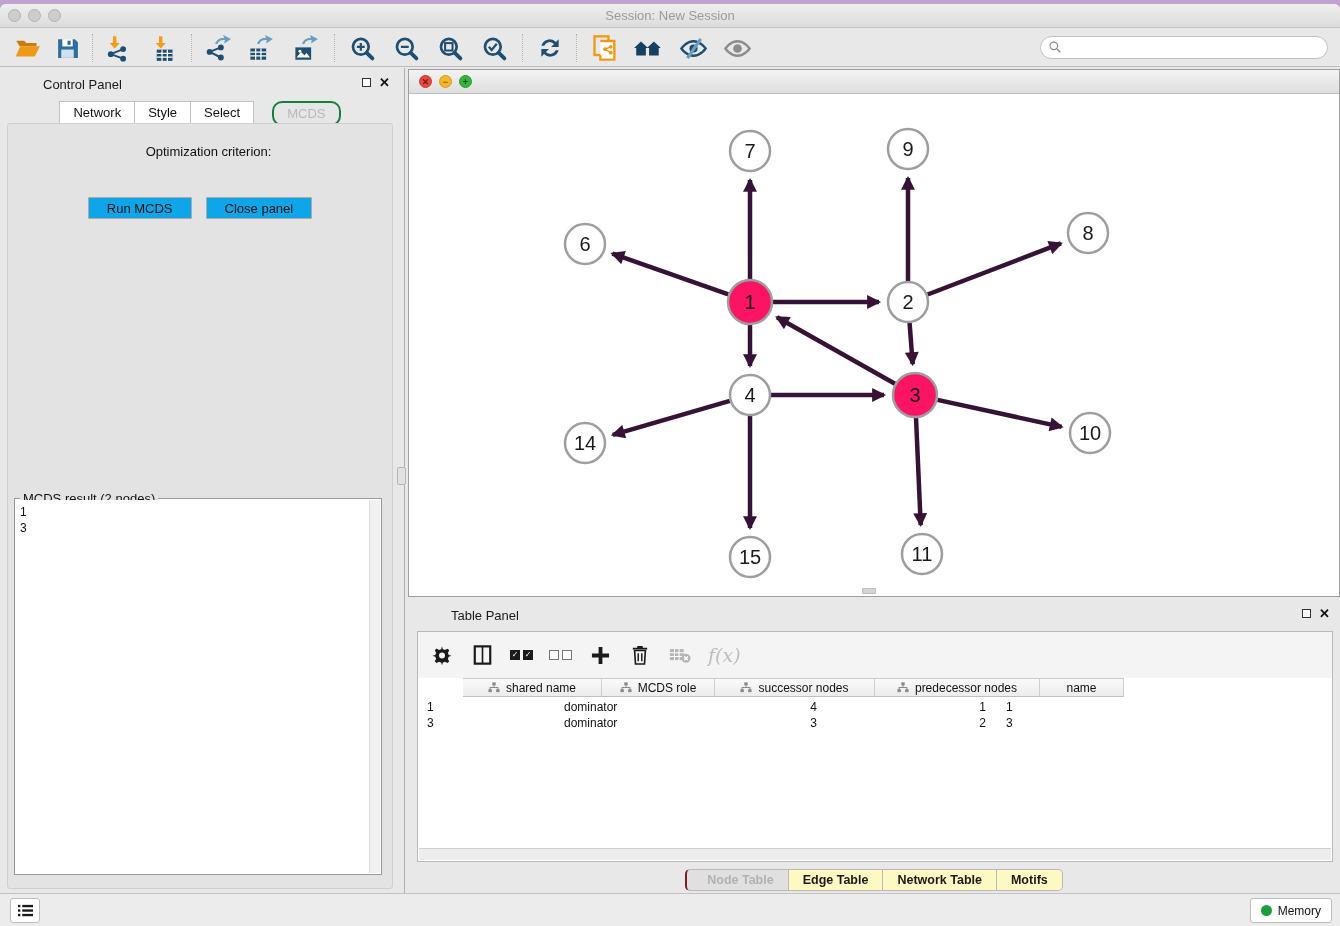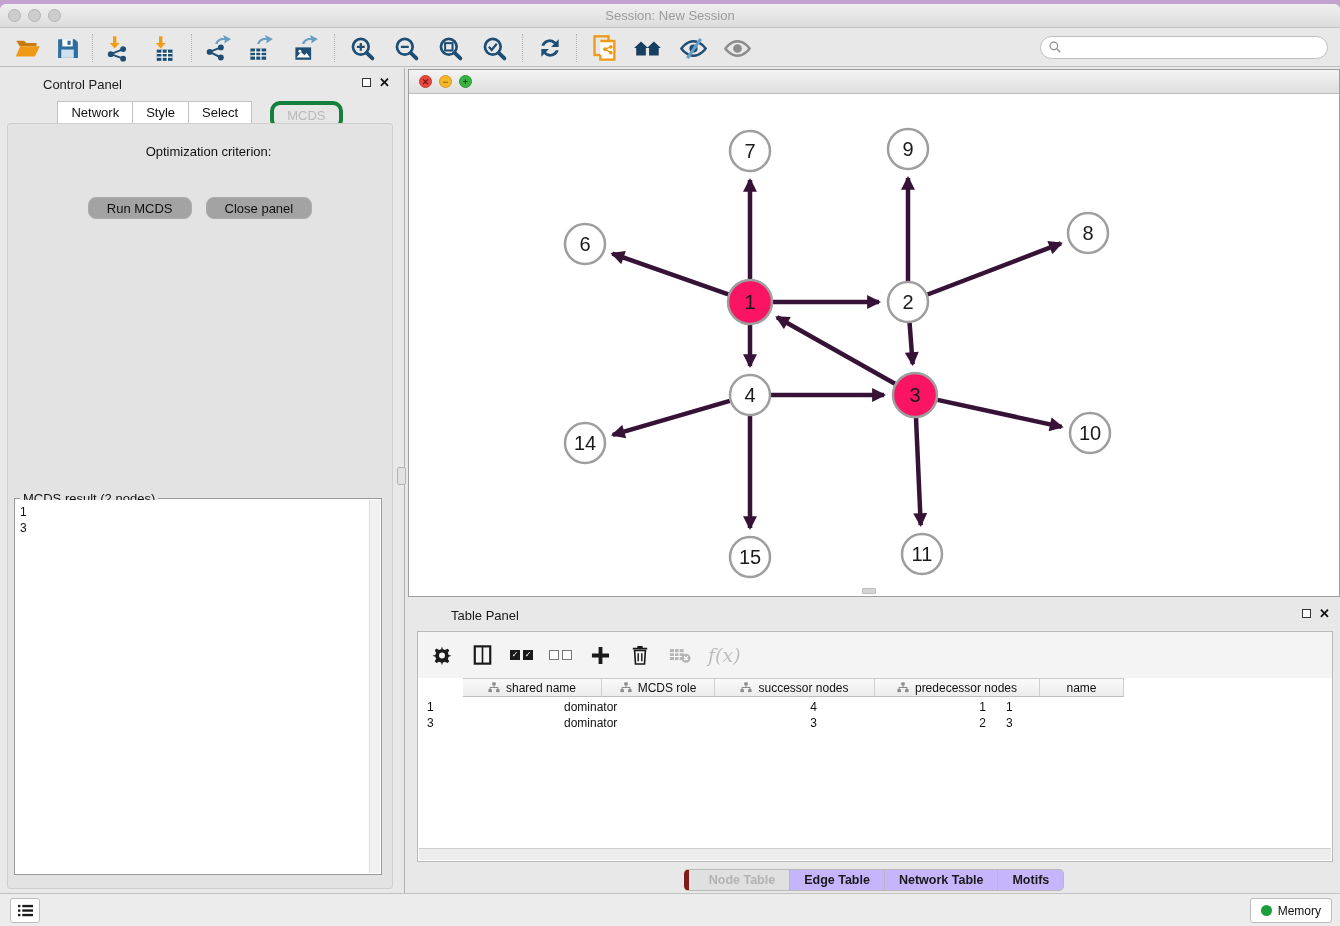--- a/index.html
+++ b/index.html
@@ -29,33 +29,33 @@
   
   .control-panel { position:absolute; left:0; top:64px; width:400px; bottom:33px; background:#e8e8e8; }
   .panel-title { position:absolute; left:10px; top:9px; font-size:13px; color:#1a1a1a;margin-left:33px; }
   .panel-btns { position:absolute; right:10px; top:8px; display:flex; gap:8px; align-items:center; }
   .float-box { width:9px; height:9px; border:1.5px solid #333; background:#fff; }
   .close-x { font-size:13px; font-weight:bold; color:#111; line-height:13px; }
   .cp-tabs { position:absolute; top:33px; left:0; right:0; display:flex; justify-content:center; }
   .cp-tab { background:#fff; border:1px solid #c2c2c2; border-left:none; padding:3px 13px;
             font-size:13px; color:#111; }
   .cp-tab:first-child { border-left:1px solid #c2c2c2; }
-  .cp-tab.selected { background:#e6e6e6; color:#b9b9b9; border:4px solid #15803d;
+  .cp-tab.selected { background:#e6e6e6; color:#b9b9b9; border:2px solid #15803d;
             border-radius:10px; margin-left:18px; }
   .cp-content { position:absolute; left:7px; right:7px; top:55px; bottom:4px;
             background:#e3e3e3; border:1px solid #cfcfcf; border-radius:3px; }
   .opt-label { position:absolute; top:20px; left:17px; right:0; text-align:center; font-size:13px; color:#111; }
   .dropdown { position:absolute; top:40px; left:36px; right:36px; height:22px; background:#fff;
             border:1px solid #b2b2b2; border-radius:4px; font-size:13px; color:#111;
             display:flex; align-items:center; padding-left:10px; }
   .dd-stepper { position:absolute; right:6px; top:2px; display:flex; flex-direction:column; gap:2px; }
   .dd-up { width:0;height:0;border-left:4px solid transparent;border-right:4px solid transparent;border-bottom:5px solid #555; }
   .dd-dn { width:0;height:0;border-left:4px solid transparent;border-right:4px solid transparent;border-top:5px solid #555; }
   .btn-row { position:absolute; top:73px; left:0; right:0; display:flex; justify-content:center; gap:14px; }
-  .aq-btn { background:#a3a3a3; border:1px solid #ababab; border-radius:8px; height:22px;
+  .aq-btn { background:#0ea5e9; border:1px solid #ababab; border-radius:1px; height:22px;
             padding:8px 18px; font-size:13px; color:#111; display:flex; align-items:center; }
   .result-group { position:absolute; left:6px; right:10px; top:374px; bottom:13px;
             border:1px solid #9a9a9a; background:#fff; }
   .result-legend { position:absolute; top:-8px; left:5px; background:#e3e3e3; padding:0 3px;
             font-size:13px; color:#111; }
   .result-body { position:absolute; inset:1px 12px 1px 1px; background:#fff; padding:4px 4px;
             font-size:12px; color:#111; line-height:16px; }
   .result-scroll { position:absolute; top:1px; bottom:1px; right:1px; width:11px; background:#f1f1f1;
             border-left:1px solid #ddd; }
   .splitter-line { position:absolute; left:404px; top:64px; bottom:33px; width:1px; background:#b0b0b0; }
@@ -89,23 +89,23 @@
   .tbl-header { position:absolute; top:46px; left:1px; height:19px; display:flex;padding-left:44px; }
   .th-cell { background:linear-gradient(#fafafa,#ececec); border-top:1px solid #c9c9c9;
             border-bottom:1px solid #bdbdbd; border-right:1px solid #cfcfcf; height:19px;
             display:flex; align-items:center; justify-content:center; gap:6px;
             font-size:12px; color:#111; }
   .tbl-row { position:absolute; left:1px; height:16px; display:flex; font-size:12px; color:#111; }
   .td { display:flex; align-items:center; }
   .hscroll-strip { position:absolute; left:1px; right:1px; bottom:1px; height:12px;
             background:#ededed; border-top:1px solid #cfcfcf; }
   .tp-tabs { position:absolute; top:270px; left:0; right:0; display:flex; justify-content:center; }
-  .tp-tab { background:#c4b5fd; border:1px solid #b9b9b9; border-left:none; padding:3px 14px;
+  .tp-tab { background:#fef9c3; border:1px solid #b9b9b9; border-left:none; padding:3px 14px;
             font-size:12.5px; font-weight:bold; color:#1a1a1a; }
-  .tp-tab:first-child { border-left:5px solid #7f1d1d; border-radius:5px 0 0 5px;padding-left:20px; }
+  .tp-tab:first-child { border-left:2px solid #7f1d1d; border-radius:5px 0 0 5px;padding-left:20px; }
   .tp-tab:last-child { border-radius:0 5px 5px 0; }
   .tp-tab.selected { background:#e0e0e0; color:#b2b2b2; }
 
   
   .statusbar { position:absolute; left:0; right:0; bottom:0; height:33px; background:#ececec;
             border-top:1px solid #c2c2c2; }
   .sb-left-btn { position:absolute; left:10px; top:4px; width:30px; height:25px; background:#fff;
             border:1px solid #bdbdbd; border-radius:3px; display:flex; align-items:center; justify-content:center; }
   .memory-btn { position:absolute; right:8px; top:4px; height:25px; background:#fff;
             border:1px solid #bdbdbd; border-radius:3px; display:flex; align-items:center;

